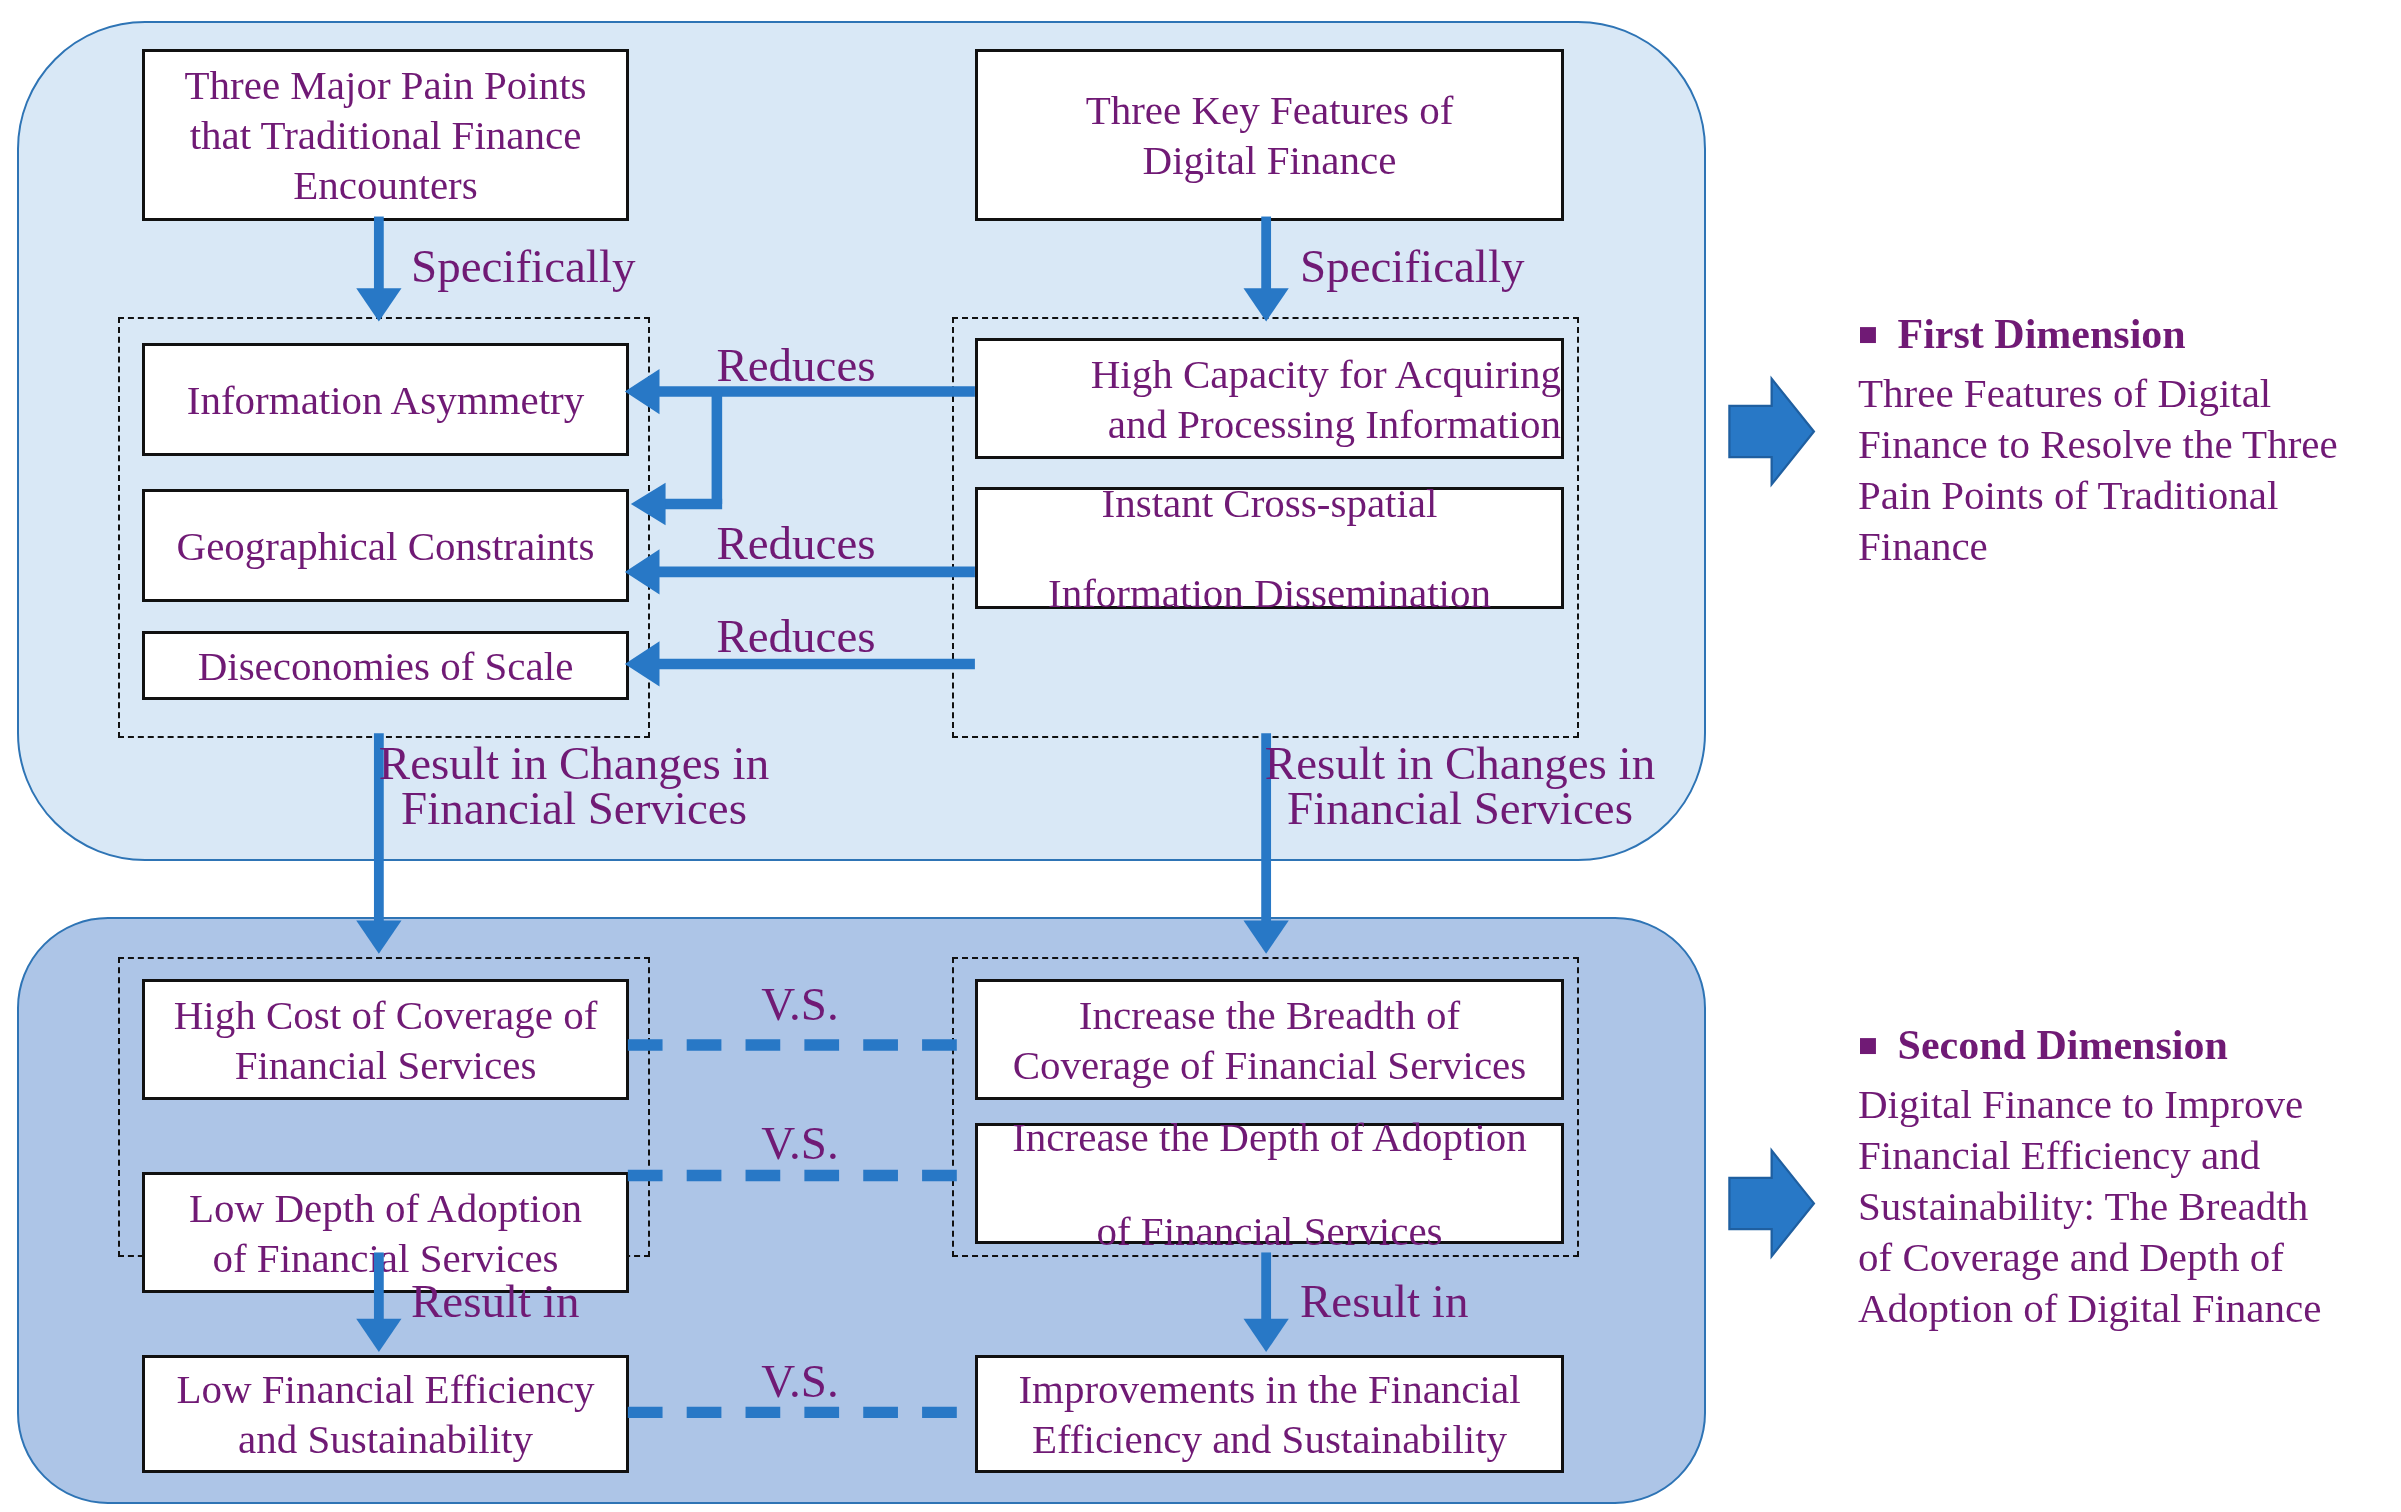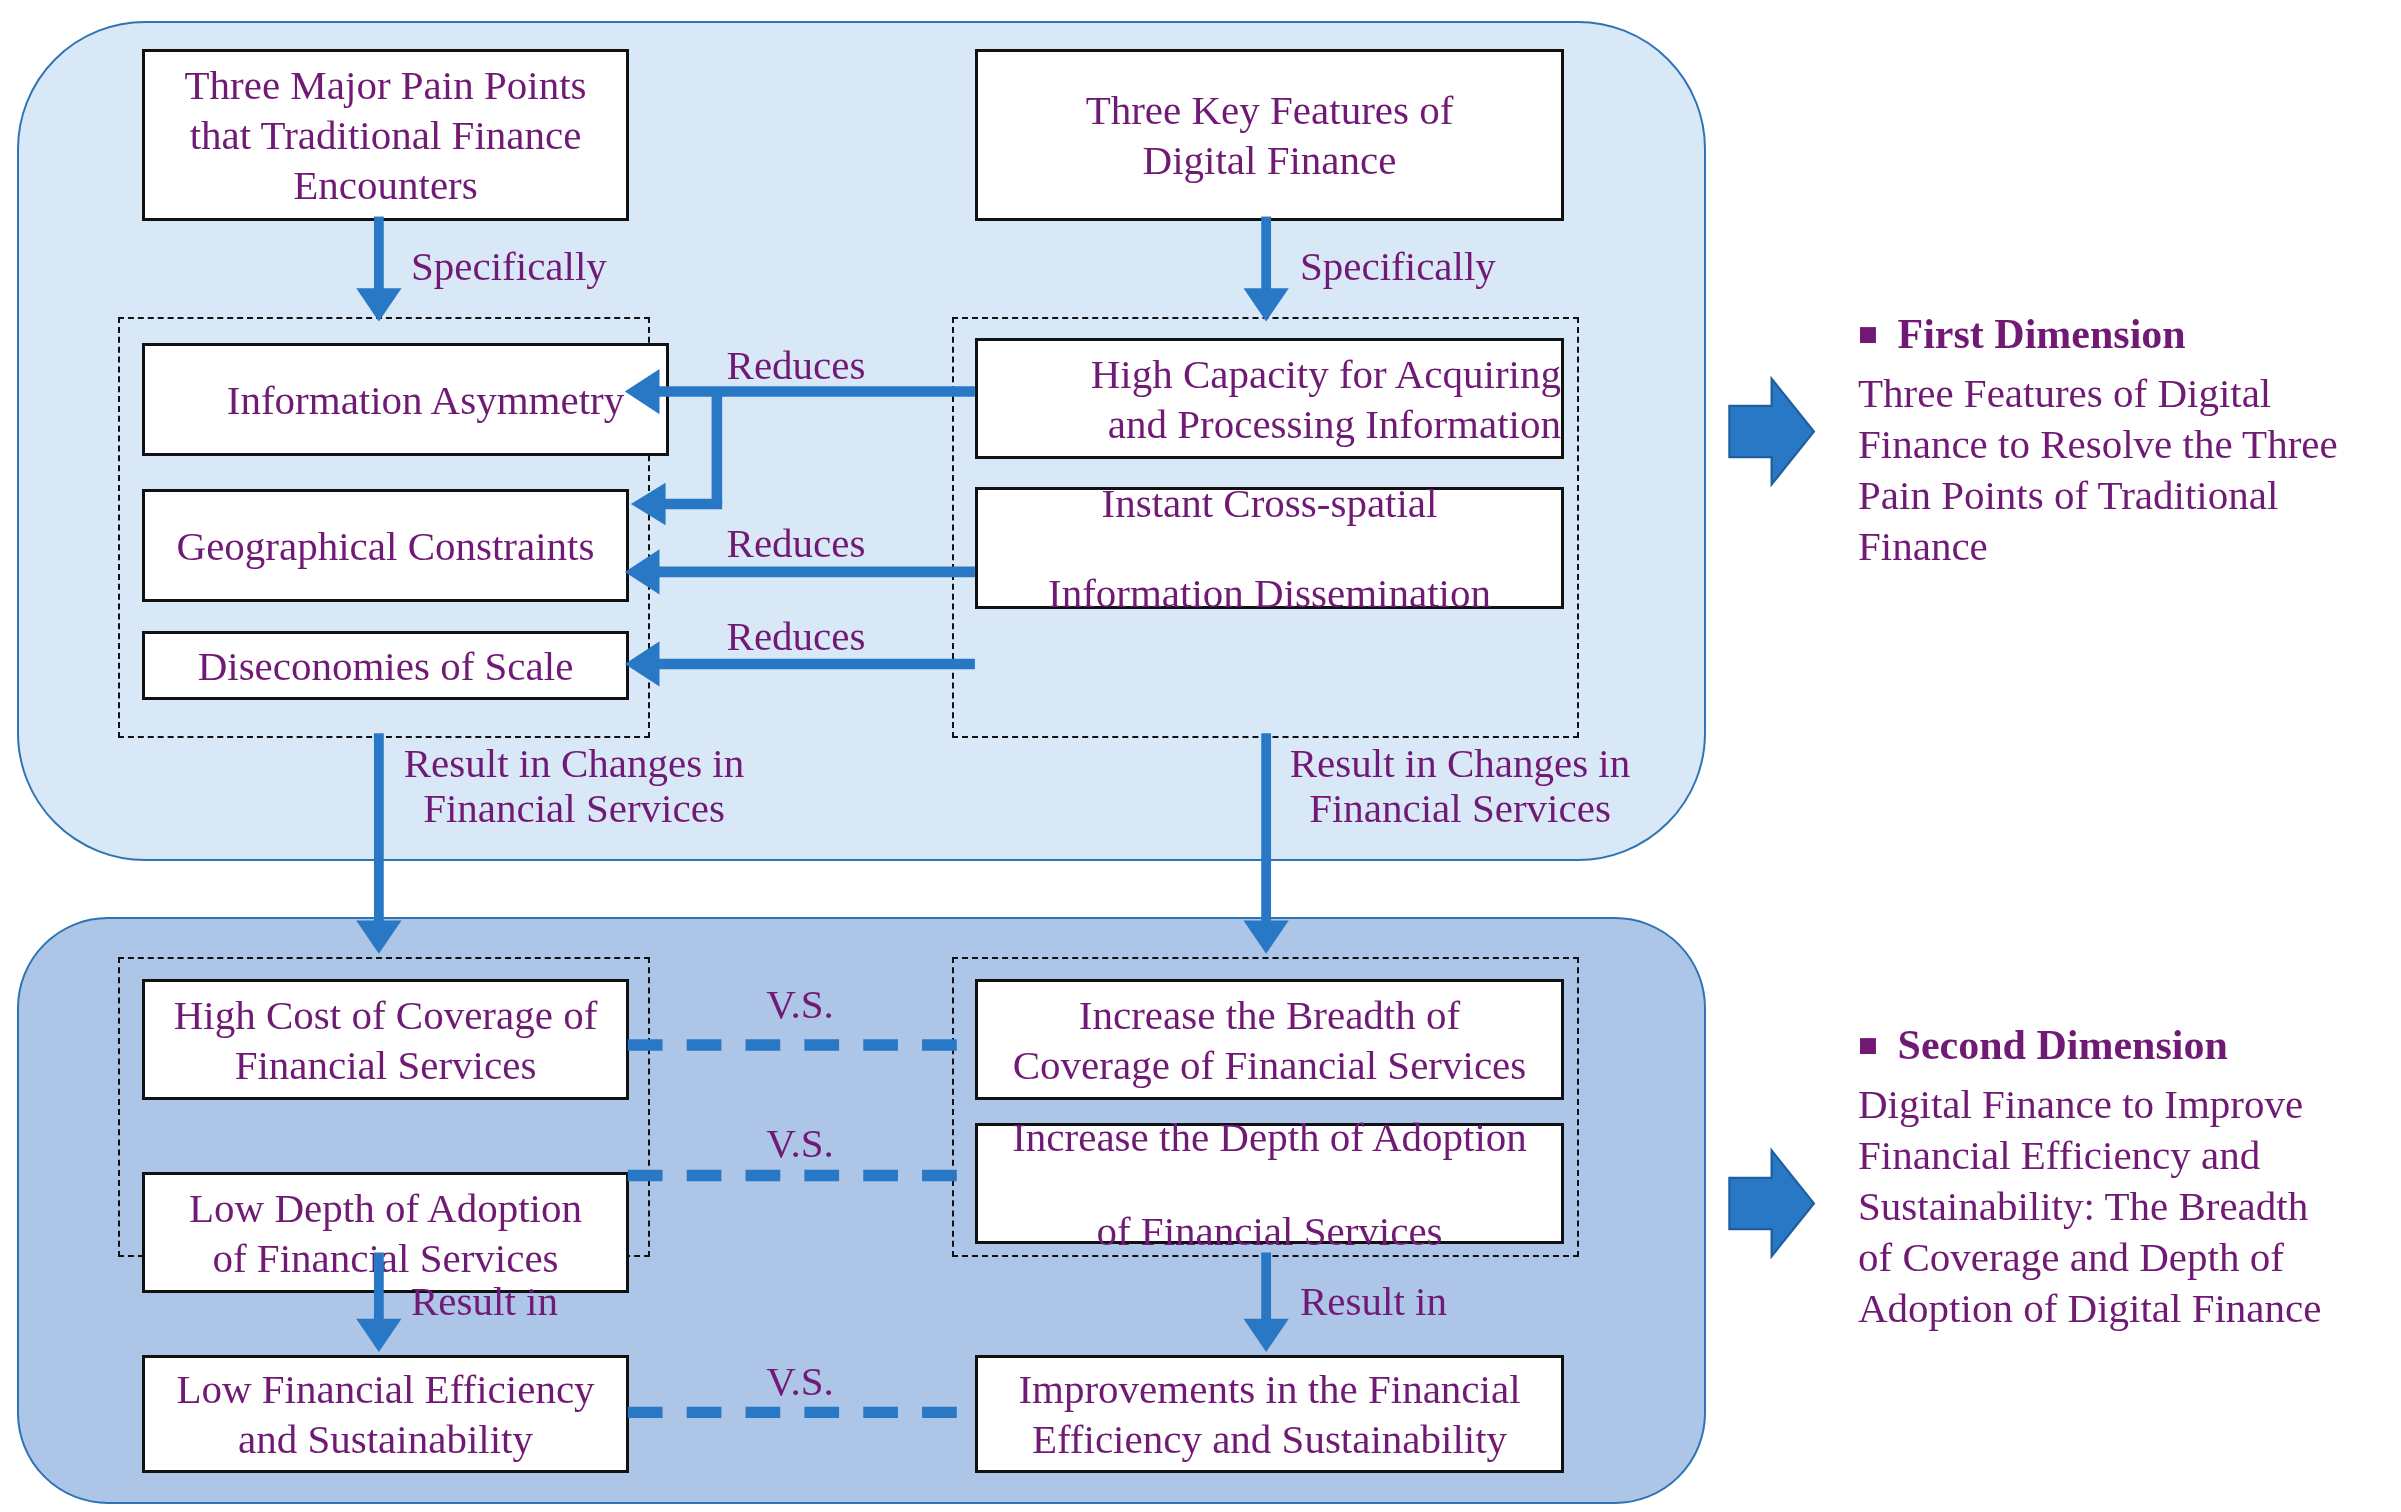--- a/index.html
+++ b/index.html
@@ -15,21 +15,21 @@
   .panel1{left:16.6px;top:21px;width:1685px;height:836px;background:#d9e8f6;border-radius:128px;}
   .panel2{left:16.6px;top:917px;width:1685px;height:583px;background:#adc5e7;border-radius:91px;}
   .dgroup{position:absolute;border:2.3px dashed #111;background:transparent;}
   .overlay{position:absolute;left:0;top:0;width:2401px;height:1512px;z-index:5;}
   .wbox{
     position:absolute;z-index:4;
     background:#ffffff;border:3px solid #111;
     display:flex;flex-direction:column;align-items:center;justify-content:center;
     text-align:center;font-size:41px;line-height:50px;
   }
-  .flabel{position:absolute;z-index:6;font-size:41px;line-height:45px;white-space:nowrap;}
+  .flabel{position:absolute;z-index:6;font-size:47px;line-height:45px;white-space:nowrap;}
   .center-anchor{transform:translate(-50%,-50%);text-align:center;}
   .left-anchor{transform:translate(0,-50%);}
   .annot{position:absolute;z-index:6;width:528px;font-size:41px;line-height:51px;}
   .annot .title-row{display:flex;align-items:center;gap:19.6px;font-weight:bold;font-size:42px;margin-bottom:7.5px;}
   .annot .bullet{font-size:33px;line-height:33px;}
   .annot .body-line{white-space:nowrap;}
 </style>
 </head>
 <body>
 
@@ -47,21 +47,21 @@
     <div>Three Major Pain Points</div>
     <div>that Traditional Finance</div>
     <div>Encounters</div>
   </div>
 
   <div class="wbox" style="left:975px;top:49px;width:583px;height:166px;">
     <div>Three Key Features of</div>
     <div>Digital Finance</div>
   </div>
 
-  <div class="wbox" style="left:142px;top:343px;width:481px;height:107px;padding-left:40px;">
+  <div class="wbox" style="left:142px;top:343px;width:481px;height:107px;">
     <div>Information Asymmetry</div>
   </div>
   <div class="wbox" style="left:142px;top:489px;width:481px;height:107px;">
     <div>Geographical Constraints</div>
   </div>
   <div class="wbox" style="left:142px;top:631px;width:481px;height:63px;">
     <div>Diseconomies of Scale</div>
   </div>
 
   <div class="wbox" style="left:975px;top:338px;width:583px;height:115px;align-items:flex-end;">

